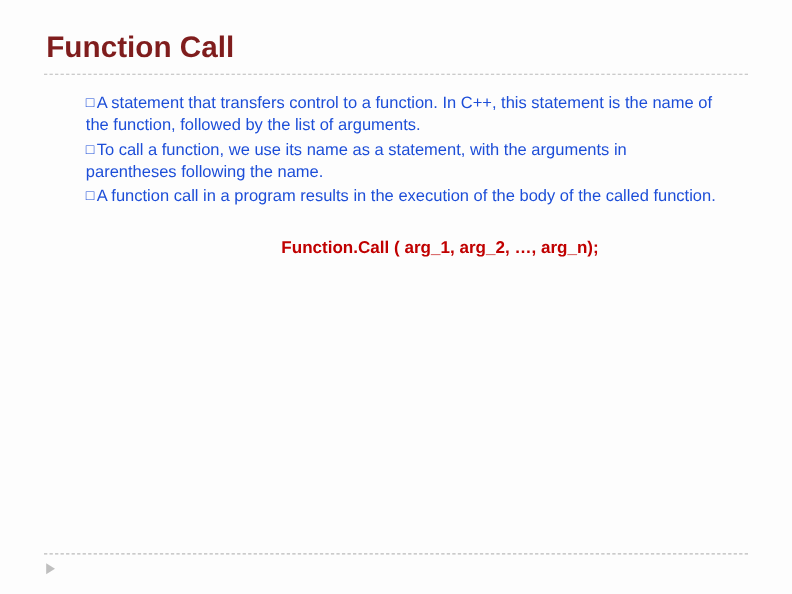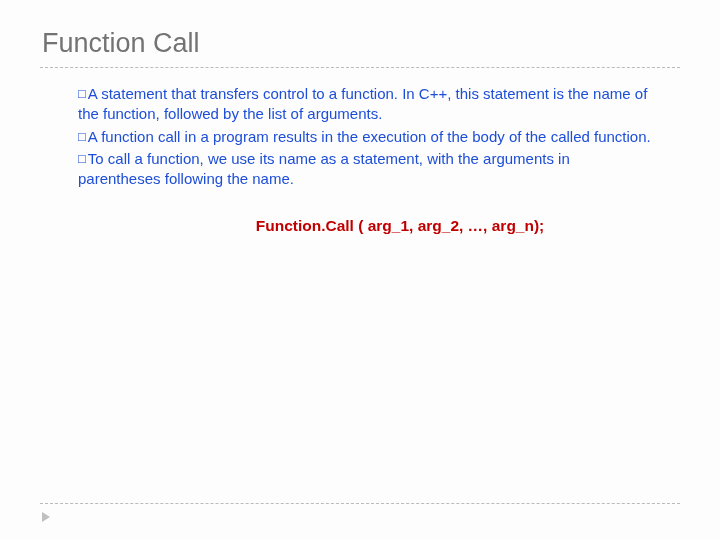--- a/index.html
+++ b/index.html
@@ -9,22 +9,22 @@
     background: #fdfdfd;
     font-family: Arial, Helvetica, sans-serif;
     position: relative;
     overflow: hidden;
   }
   .slide {
     padding: 28px 40px 0 40px;
   }
   .title {
     font-size: 27px;
-    color: #737373;
-    font-weight: 400;
+    color: #7f1d1d;
+    font-weight: 700;
     margin-bottom: 8px;
     padding-left: 2px;
   }
   .hr-dashed {
     border: none;
     border-top: 1px dashed #bbb;
     margin: 0 0 16px 0;
   }
   .bullets {
     padding: 0 26px 0 38px;
@@ -74,24 +74,24 @@
 
 <div class="slide">
   <h1 class="title">Function Call</h1>
   <hr class="hr-dashed">
 
   <div class="bullets">
     <div class="bullet">
       <span class="bullet-marker">□</span><span>A statement that transfers control to a function. In C++, this statement is the name of the function, followed by the list of arguments.</span>
     </div>
     <div class="bullet">
-      <span class="bullet-marker">□</span><span>A function call in a program results in the execution of the body of the called function.</span>
+      <span class="bullet-marker">□</span><span>To call a function, we use its name as a statement, with the arguments in parentheses following the name.</span>
     </div>
     <div class="bullet">
-      <span class="bullet-marker">□</span><span>To call a function, we use its name as a statement, with the arguments in parentheses following the name.</span>
+      <span class="bullet-marker">□</span><span>A function call in a program results in the execution of the body of the called function.</span>
     </div>
   </div>
 
   <div class="syntax-line">Function.Call ( arg_1, arg_2, …, arg_n);</div>
 </div>
 
 <hr class="footer-rule">
 <div class="footer-arrow"></div>
 
 </body></html>

